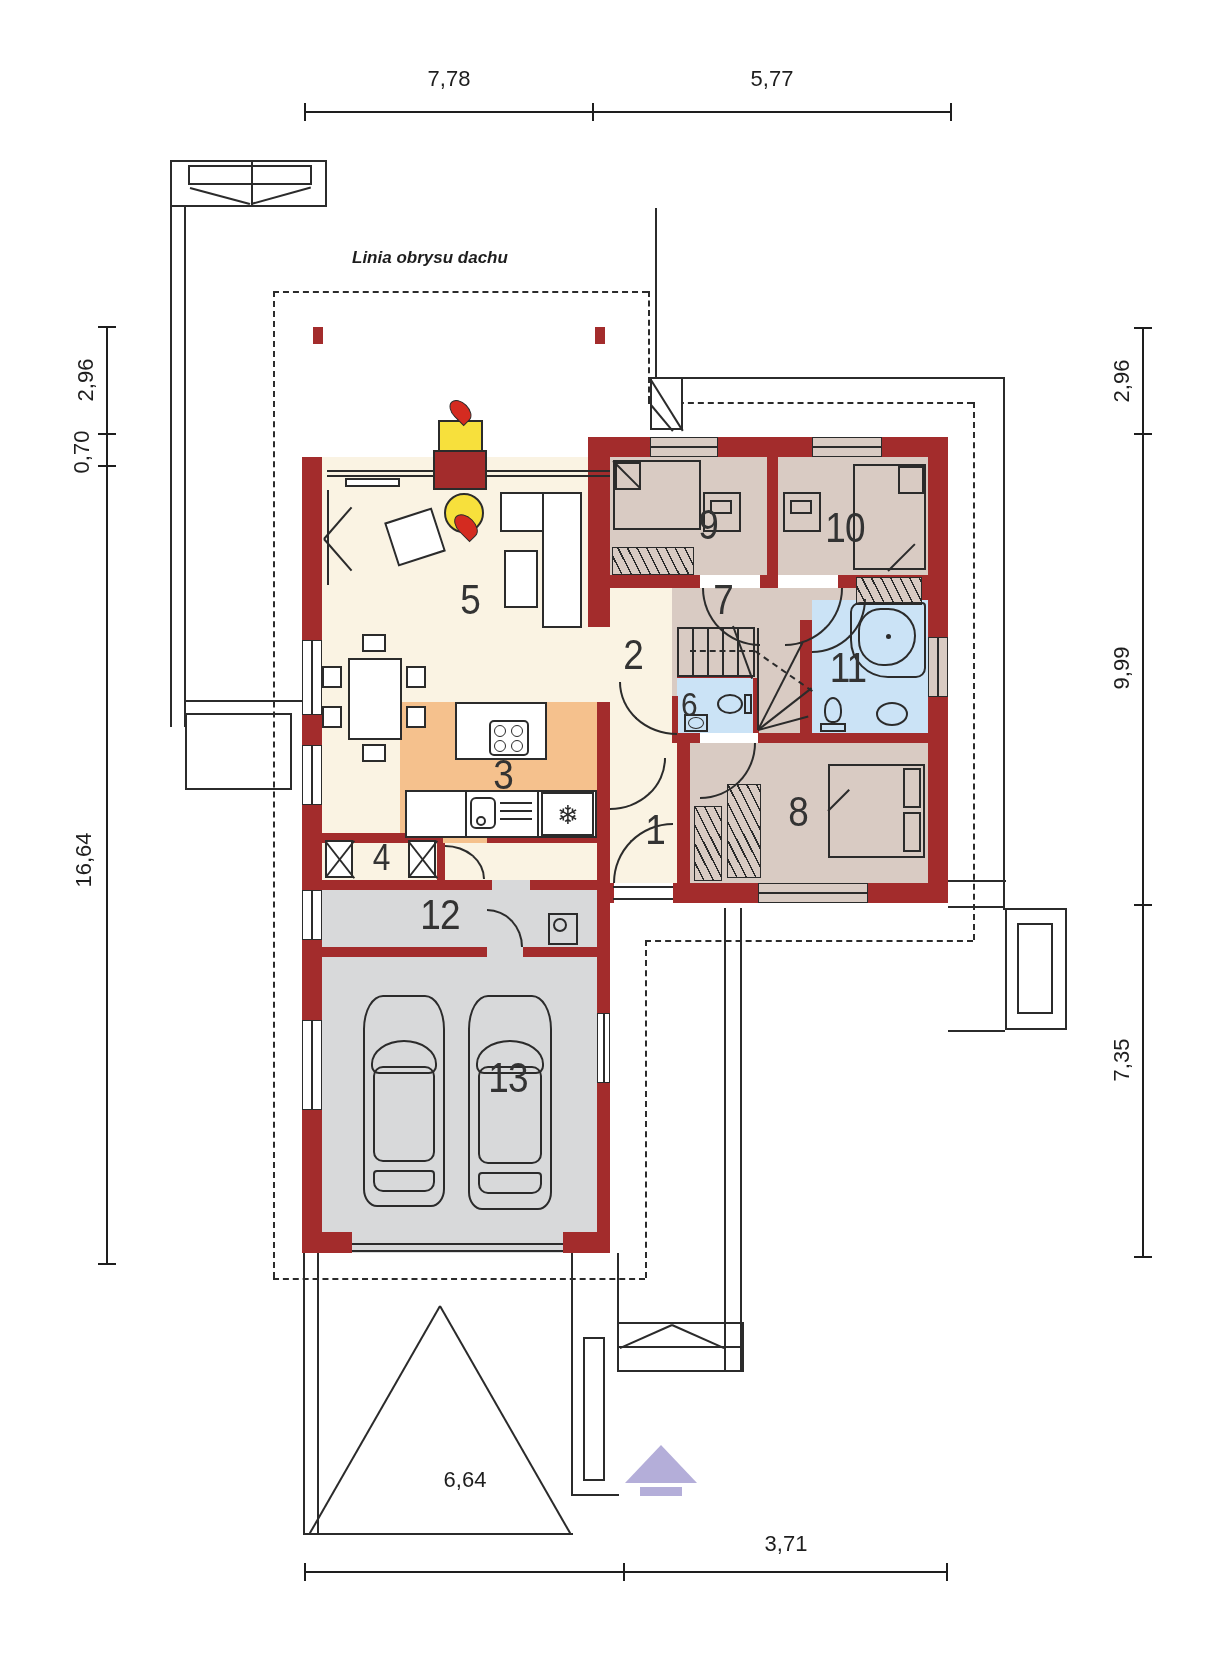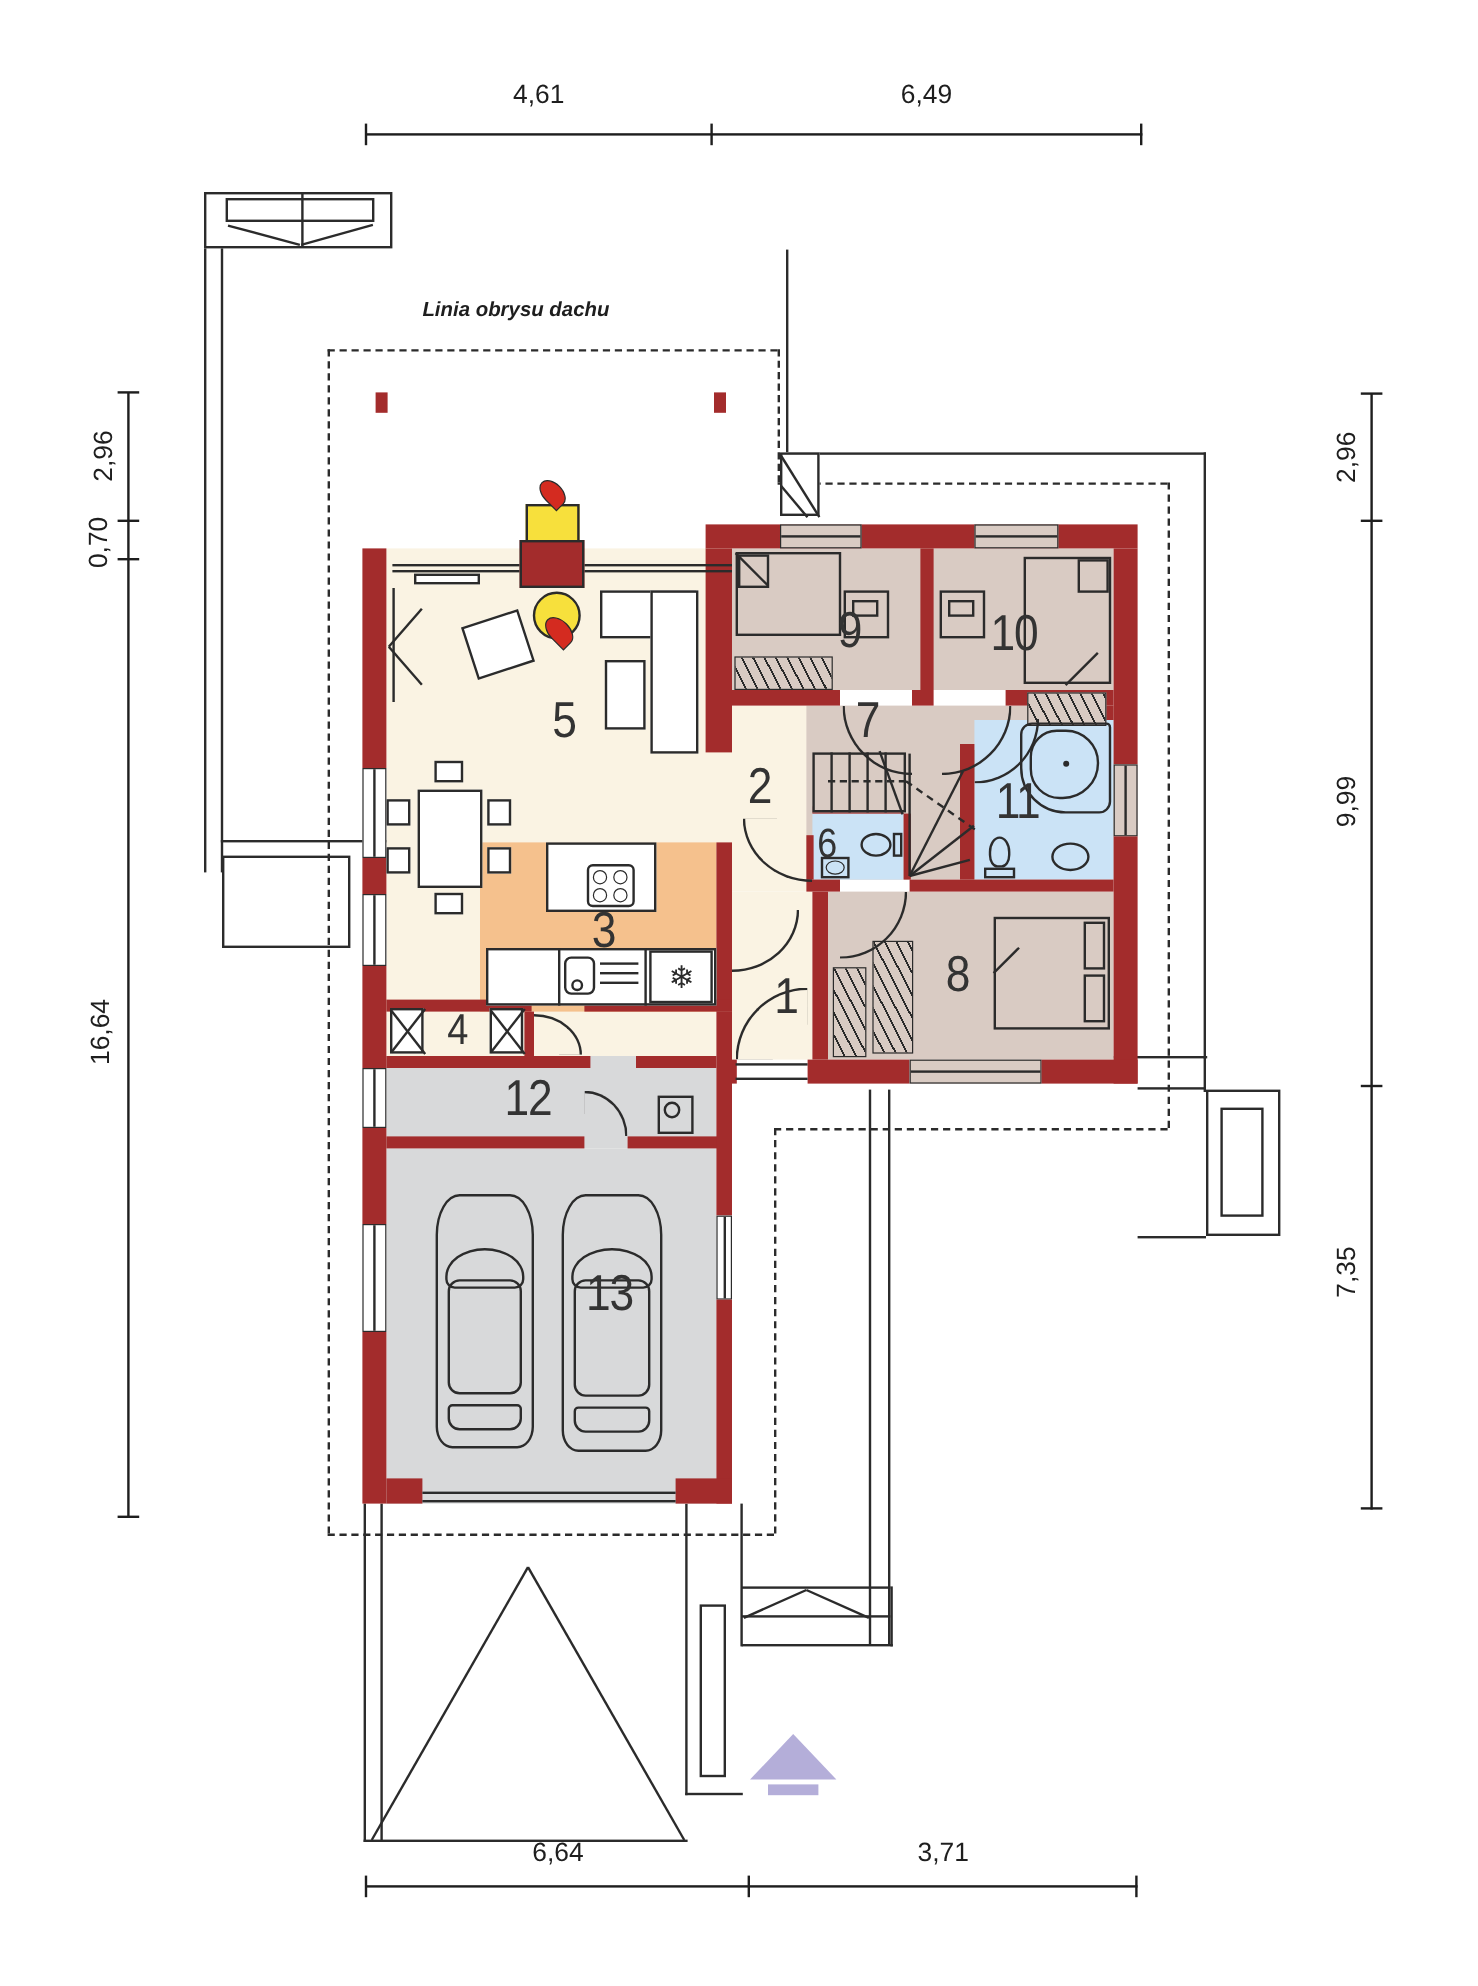--- a/index.html
+++ b/index.html
@@ -32,28 +32,28 @@
 </style>
 </head>
 <body>
 
 <div id="canvas">
 
   <div class="dline" style="left:305px;top:111px;width:647px;height:2px"></div>
   <div class="tickv" style="left:304px;top:103px"></div>
   <div class="tickv" style="left:592px;top:103px"></div>
   <div class="tickv" style="left:950px;top:103px"></div>
-  <div class="dim" style="left:449px;top:79px">4,61</div>
-  <div class="dim" style="left:772px;top:79px">6,49</div>
+  <div class="dim" style="left:449px;top:79px">7,78</div>
+  <div class="dim" style="left:772px;top:79px">5,77</div>
 
   <div class="dline" style="left:305px;top:1571px;width:643px;height:2px"></div>
   <div class="tickv" style="left:304px;top:1563px"></div>
   <div class="tickv" style="left:623px;top:1563px"></div>
   <div class="tickv" style="left:946px;top:1563px"></div>
-  <div class="dim" style="left:465px;top:1544px">6,64</div>
+  <div class="dim" style="left:465px;top:1480px">6,64</div>
   <div class="dim" style="left:786px;top:1544px">3,71</div>
 
   <div class="dline" style="left:106px;top:327px;width:2px;height:938px"></div>
   <div class="tickh" style="left:98px;top:326px"></div>
   <div class="tickh" style="left:98px;top:433px"></div>
   <div class="tickh" style="left:98px;top:465px"></div>
   <div class="tickh" style="left:98px;top:1263px"></div>
   <div class="dimv" style="left:86px;top:380px">2,96</div>
   <div class="dimv" style="left:82px;top:452px">0,70</div>
   <div class="dimv" style="left:84px;top:860px">16,64</div>

